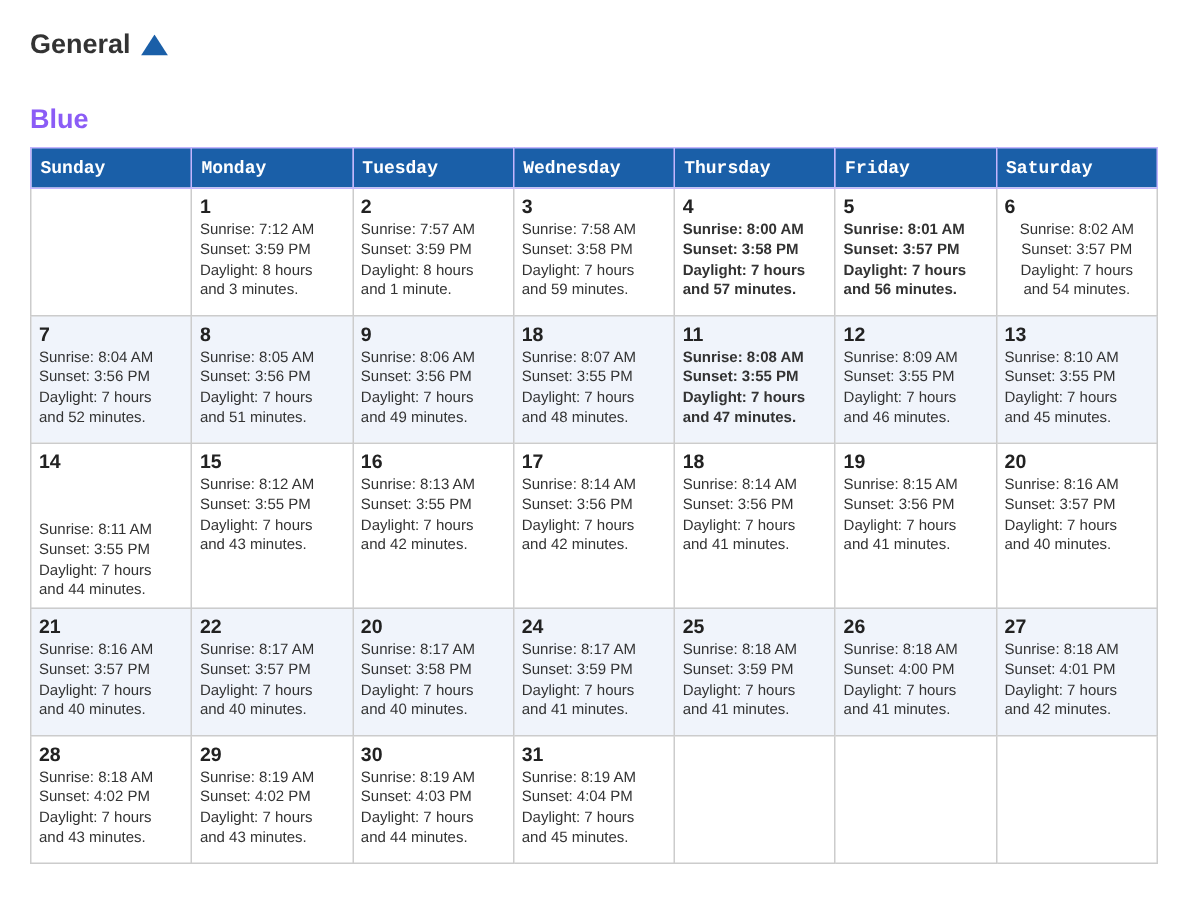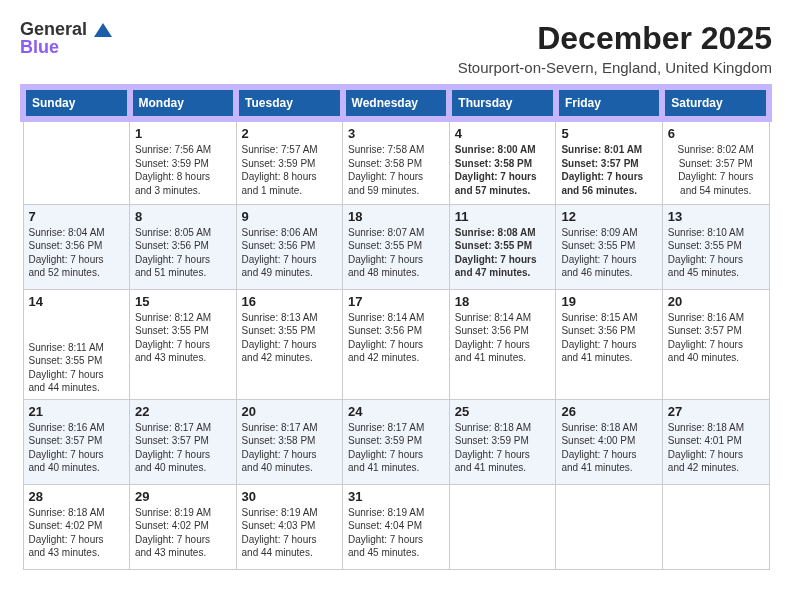--- a/index.html
+++ b/index.html
@@ -15,20 +15,21 @@
       align-items: flex-start;
       justify-content: space-between;
       margin-bottom: 4px;
     }
     .logo {
       display: flex;
       flex-direction: column;
       font-weight: bold;
       font-size: 18px;
       line-height: 1.1;
+      gap: 32px;
     }
     .title-block {
       text-align: right;
     }
     .month-title {
       font-size: 32px;
       font-weight: bold;
       color: #222;
     }
     .location {
@@ -41,21 +42,22 @@
       border-collapse: collapse;
       margin-top: 8px;
       font-size: 11px;
     }
     .calendar thead tr th {
       background-color: #1a5fa8;
       color: #fff;
       text-align: left;
       padding: 6px 6px;
       font-size: 12px;
-      border: 6px solid #c4b5fd;
+      border: 1px solid #c4b5fd;
+      font-family: Liberation Mono, monospace;
     }
     .calendar tbody tr td {
       border: 1px solid #ccc;
       vertical-align: top;
       padding: 4px 5px;
       height: 85px;
       width: 107px;
     }
     .day-number {
       font-size: 13px;
@@ -88,44 +90,40 @@
   <div class="logo">
     <div>
       <span style="color:#333;font-size:18px;font-weight:bold;">General</span>
       
       <svg width="18" height="14" viewBox="0 0 18 14" style="vertical-align:middle;margin-left:2px;">
         <polygon points="0,14 9,0 18,14" fill="#1a5fa8"></polygon>
       </svg>
     </div>
     <div style="color:#8b5cf6;font-size:18px;font-weight:bold;margin-top:-2px;">Blue</div>
   </div>
-  <div class="title-block">
-    <div class="month-title">December 2025</div>
-    <div class="location">Stourport-on-Severn, England, United Kingdom</div>
-  </div>
 </div>
 
 <table class="calendar">
   <thead>
     <tr>
     <th>Sunday</th>
         <th>Monday</th>
         <th>Tuesday</th>
         <th>Wednesday</th>
         <th>Thursday</th>
         <th>Friday</th>
         <th>Saturday</th>
       </tr>
   </thead>
   <tbody id="calendar-body">
   <tr>
         <td class="empty-cell"></td>
         <td>
           <div class="day-number">1</div>
-          <div class="day-info" style="white-space: pre-line;">Sunrise: 7:56 AM
+          <div class="day-info" style="white-space: pre-line;">Sunrise: 7:12 AM
 Sunset: 3:59 PM
 Daylight: 8 hours
 and 3 minutes.</div>
         </td>
         <td>
           <div class="day-number">2</div>
           <div class="day-info" style="white-space: pre-line;">Sunrise: 7:57 AM
 Sunset: 3:59 PM
 Daylight: 8 hours
 and 1 minute.</div>

